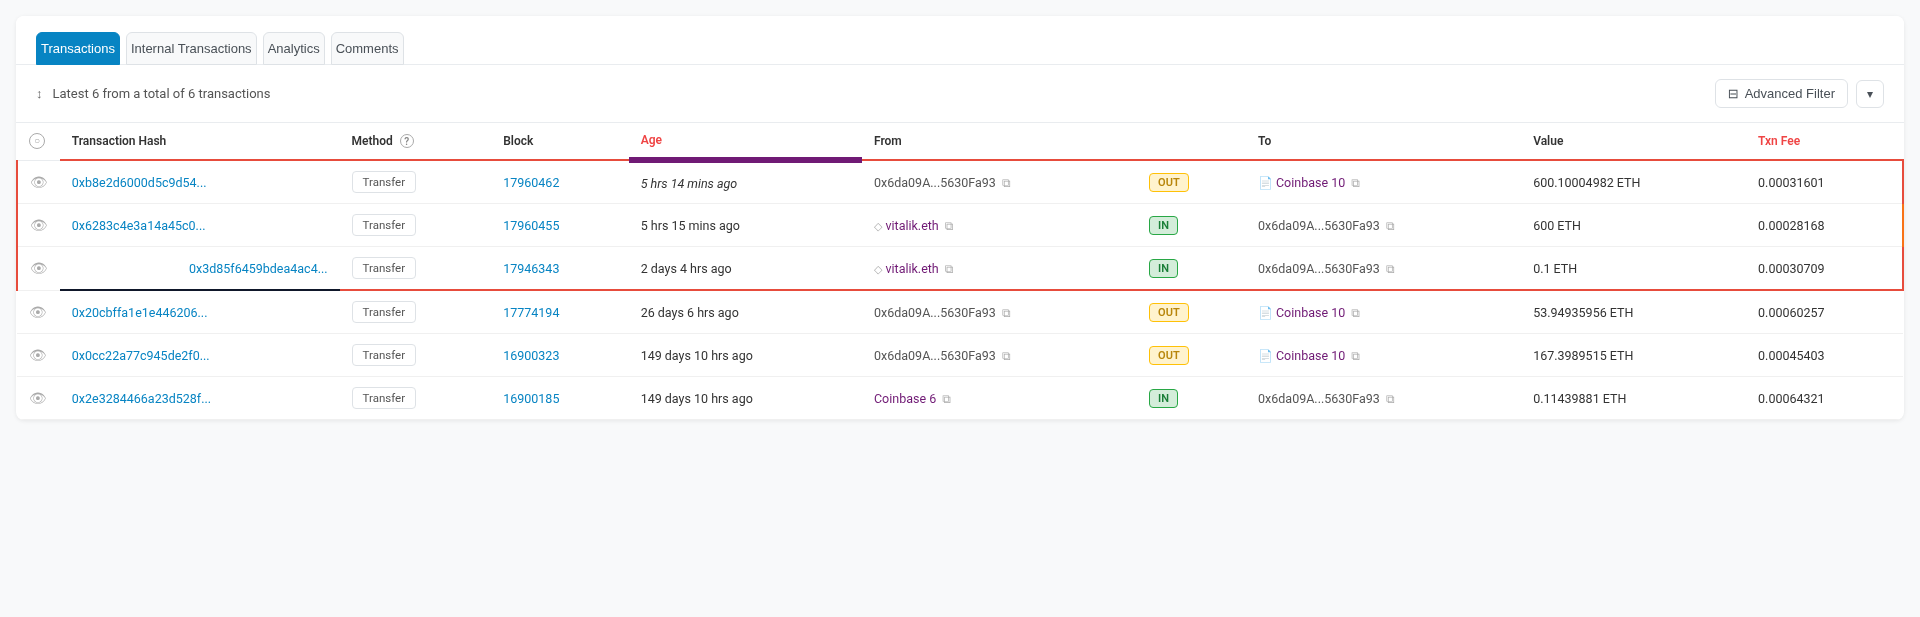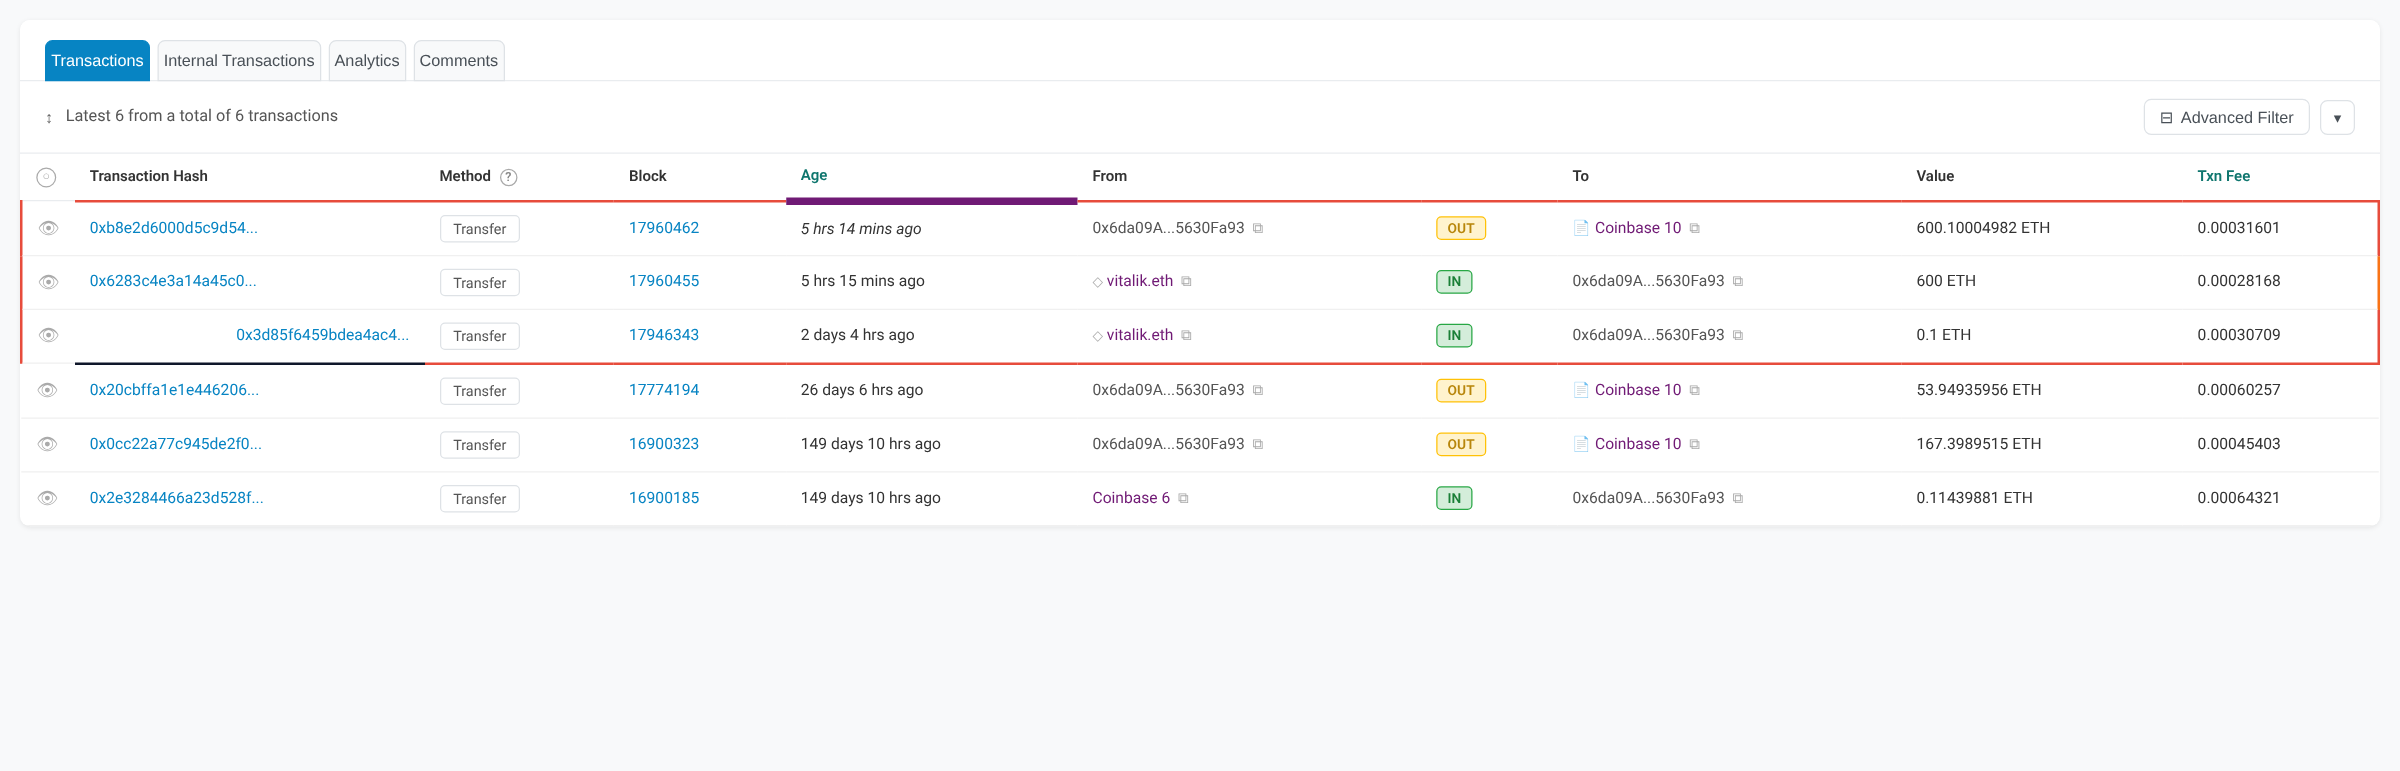--- a/index.html
+++ b/index.html
@@ -93,21 +93,21 @@
     thead th {
       padding: 10px 12px;
       text-align: left;
       font-weight: 600;
       font-size: 12px;
       color: #333;
       background: #fff;
       border-bottom: 1px solid #e9ecef;
       white-space: nowrap;
     }
-    thead th.blue { color: #0f766e; }
+    thead th.blue { color: #ef4444; }
     tbody tr {
       border-bottom: 1px solid #f0f0f0;
     }
     tbody td {
       padding: 10px 12px;
       font-size: 12.5px;
       color: #333;
       vertical-align: middle;
       white-space: nowrap;
     }

